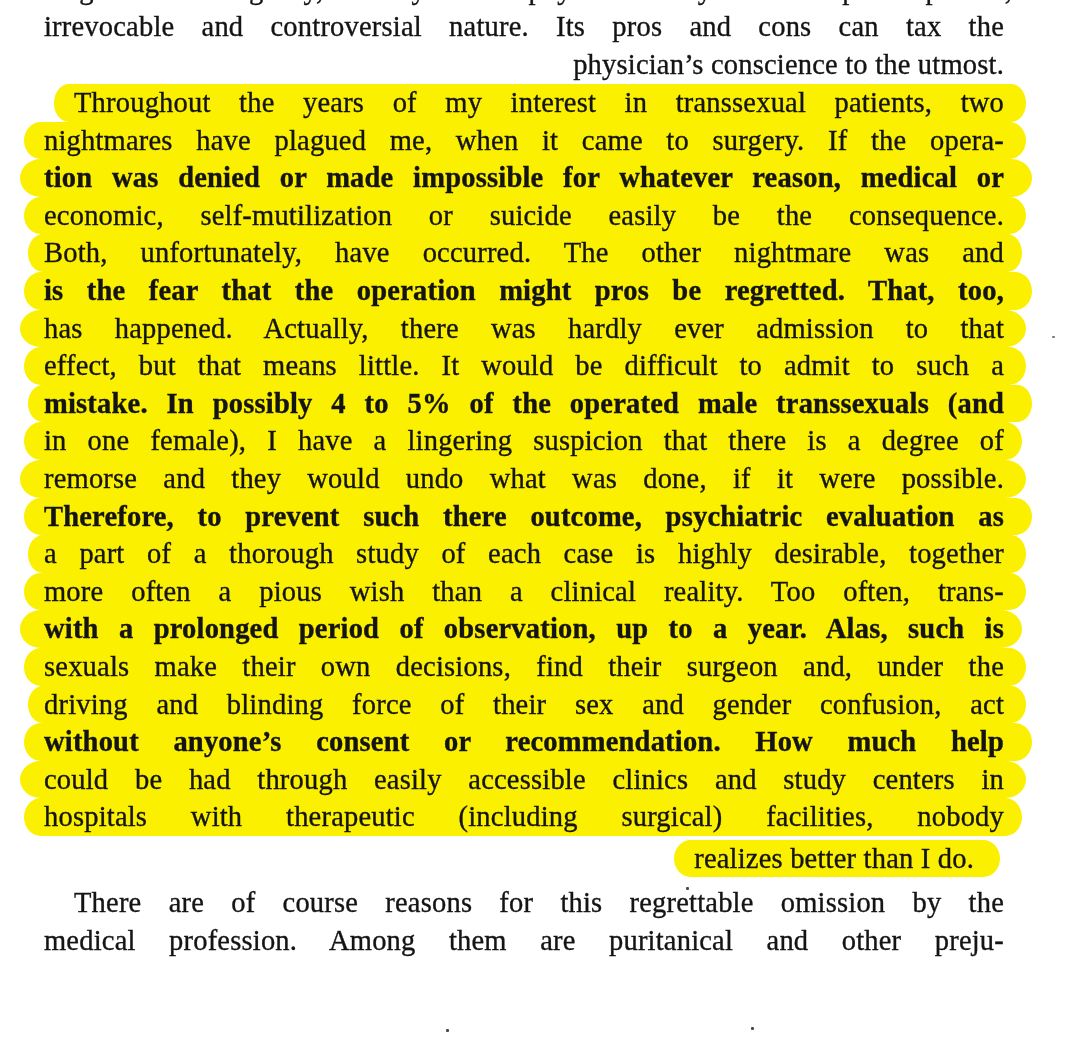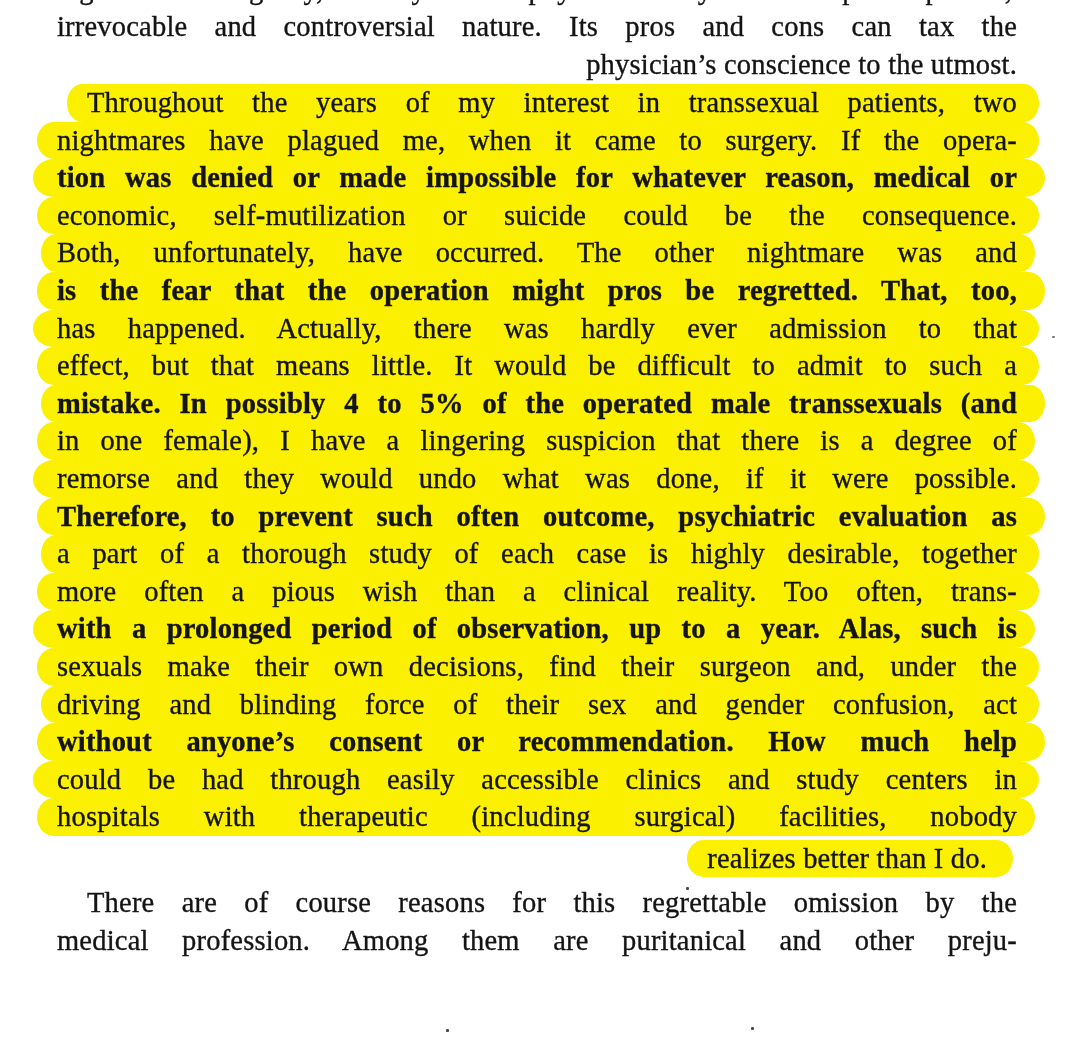--- a/index.html
+++ b/index.html
@@ -13,21 +13,21 @@
     height: 1053px;
     background: #ffffff;
     overflow: hidden;
     font-family: "Liberation Serif", "DejaVu Serif", serif;
     color: #141414;
     -webkit-text-stroke: 0.35px #141414;
     letter-spacing: 0.2px;
   }
   .col {
     position: absolute;
-    left: 57px;
+    left: 44px;
     width: 960px;
   }
   .line {
     height: 37.6px;
     line-height: 37.6px;
     font-size: 28.5px;
     text-align: right;
   }
   .jfy {
     text-align: justify;
@@ -99,29 +99,29 @@
 
   <div class="col" style="top:8px">
     <div class="line jfy">irrevocable and controversial nature. Its pros and cons can tax the</div>
     <div class="line">physician’s conscience to the utmost.</div>
   </div>
 
   <div class="col" style="top:84px">
     <div class="line jfy hl hl-first">Throughout the years of my interest in transsexual patients, two</div>
     <div class="line jfy hl">nightmares have plagued me, when it came to surgery. If the opera-</div>
     <div class="line jfy hl">tion was denied or made impossible for whatever reason, medical or</div>
-    <div class="line jfy hl">economic, self-mutilization or suicide could be the consequence.</div>
+    <div class="line jfy hl">economic, self-mutilization or suicide easily be the consequence.</div>
     <div class="line jfy hl">Both, unfortunately, have occurred. The other nightmare was and</div>
     <div class="line jfy hl">is the fear that the operation might pros be regretted. That, too,</div>
     <div class="line jfy hl">has happened. Actually, there was hardly ever admission to that</div>
     <div class="line jfy hl">effect, but that means little. It would be difficult to admit to such a</div>
     <div class="line jfy hl">mistake. In possibly 4 to 5% of the operated male transsexuals (and</div>
     <div class="line jfy hl">in one female), I have a lingering suspicion that there is a degree of</div>
     <div class="line jfy hl">remorse and they would undo what was done, if it were possible.</div>
-    <div class="line jfy hl">Therefore, to prevent such often outcome, psychiatric evaluation as</div>
+    <div class="line jfy hl">Therefore, to prevent such there outcome, psychiatric evaluation as</div>
     <div class="line jfy hl">a part of a thorough study of each case is highly desirable, together</div>
     <div class="line jfy hl">more often a pious wish than a clinical reality. Too often, trans-</div>
     <div class="line jfy hl">with a prolonged period of observation, up to a year. Alas, such is</div>
     <div class="line jfy hl">sexuals make their own decisions, find their surgeon and, under the</div>
     <div class="line jfy hl">driving and blinding force of their sex and gender confusion, act</div>
     <div class="line jfy hl">without anyone’s consent or recommendation. How much help</div>
     <div class="line jfy hl">could be had through easily accessible clinics and study centers in</div>
     <div class="line jfy hl">hospitals with therapeutic (including surgical) facilities, nobody</div>
     <div class="line hl-last-line">
       <span class="pill">realizes better than I do.</span>

